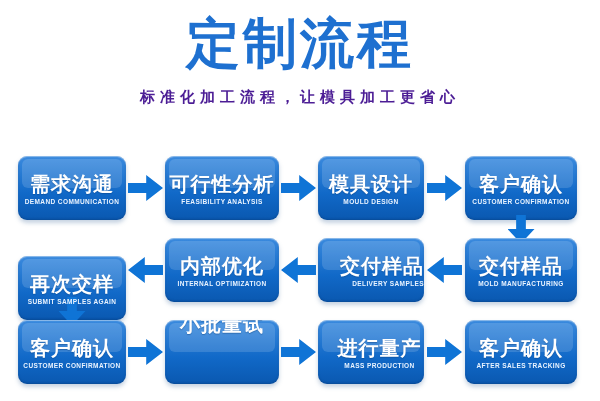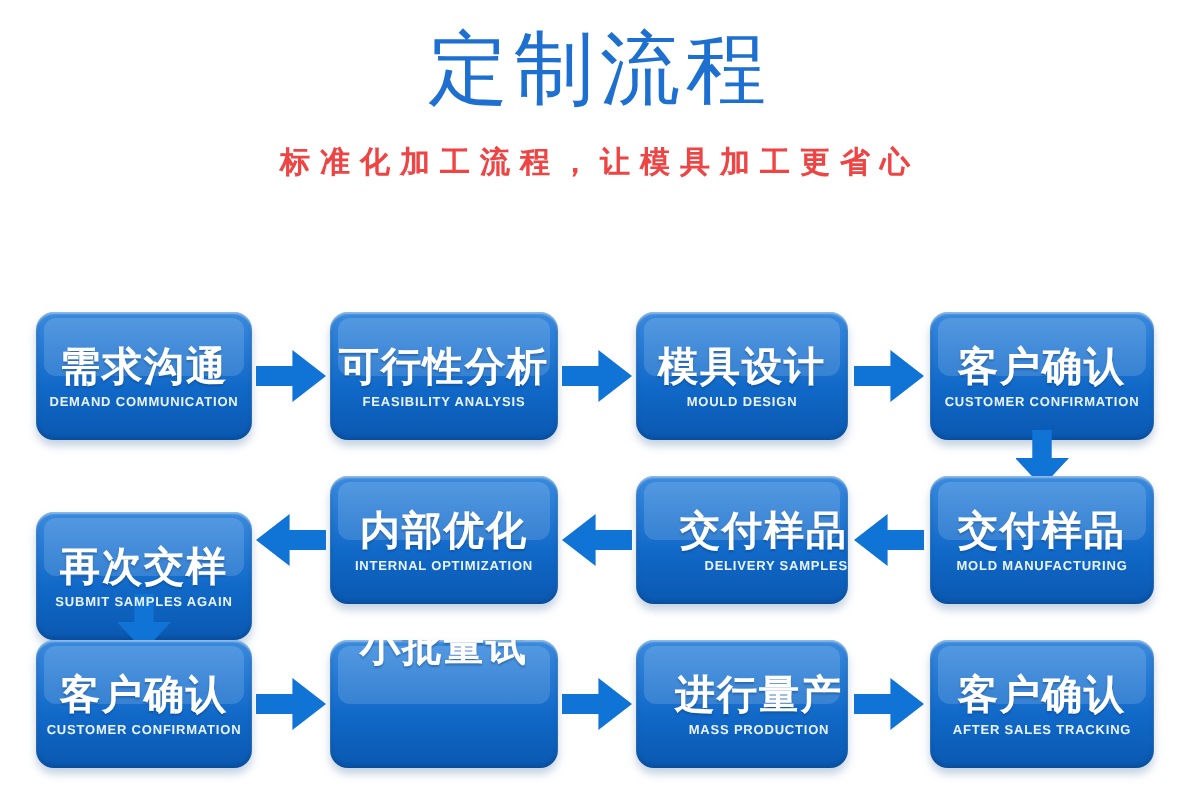--- a/index.html
+++ b/index.html
@@ -5,32 +5,32 @@
   * { margin: 0; padding: 0; box-sizing: border-box; }
   html, body { width: 600px; height: 401px; background: #ffffff; overflow: hidden; }
   body { font-family: "Liberation Sans", "DejaVu Sans", sans-serif; }
 
   .stage { position: relative; width: 600px; height: 401px; background: #ffffff; }
 
   
   .header { position: absolute; top: 0; left: 0; width: 100%; text-align: center; }
   .title {
     margin-top: 12px;
-    font-size: 40px;
-    font-weight: 400;
+    font-size: 54px;
+    font-weight: 700;
     letter-spacing: 3px;
     color: #1e70d0;
     line-height: 1.15;
   }
   .subtitle {
     margin-top: 14px;
     font-size: 15px;
     font-weight: 700;
     letter-spacing: 5px;
-    color: #ef4444;
+    color: #4c1d95;
   }
 
   
   .flow {
     position: absolute;
     top: 163px;
     left: 18px;
     width: 568px;
     display: grid;
     grid-template-columns: 108px 39px 114px 39px 106px 41px 112px;

